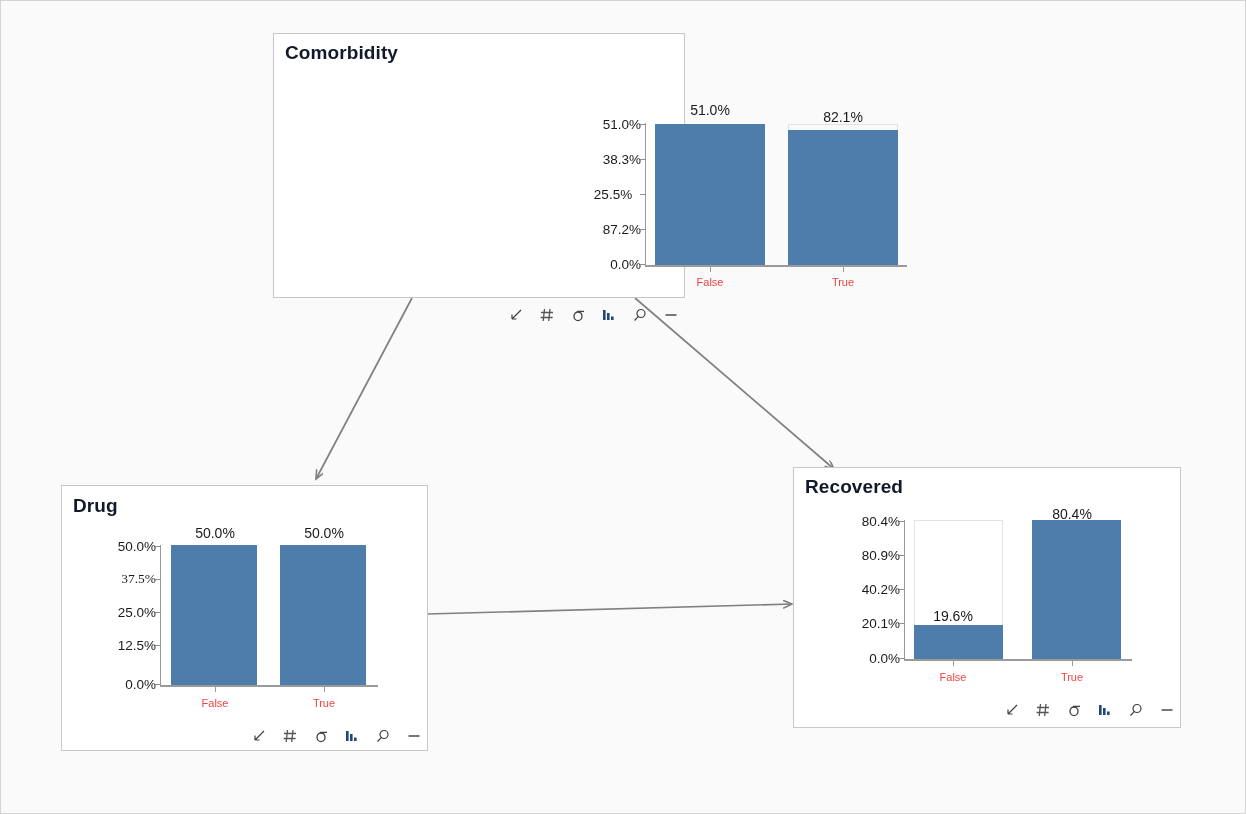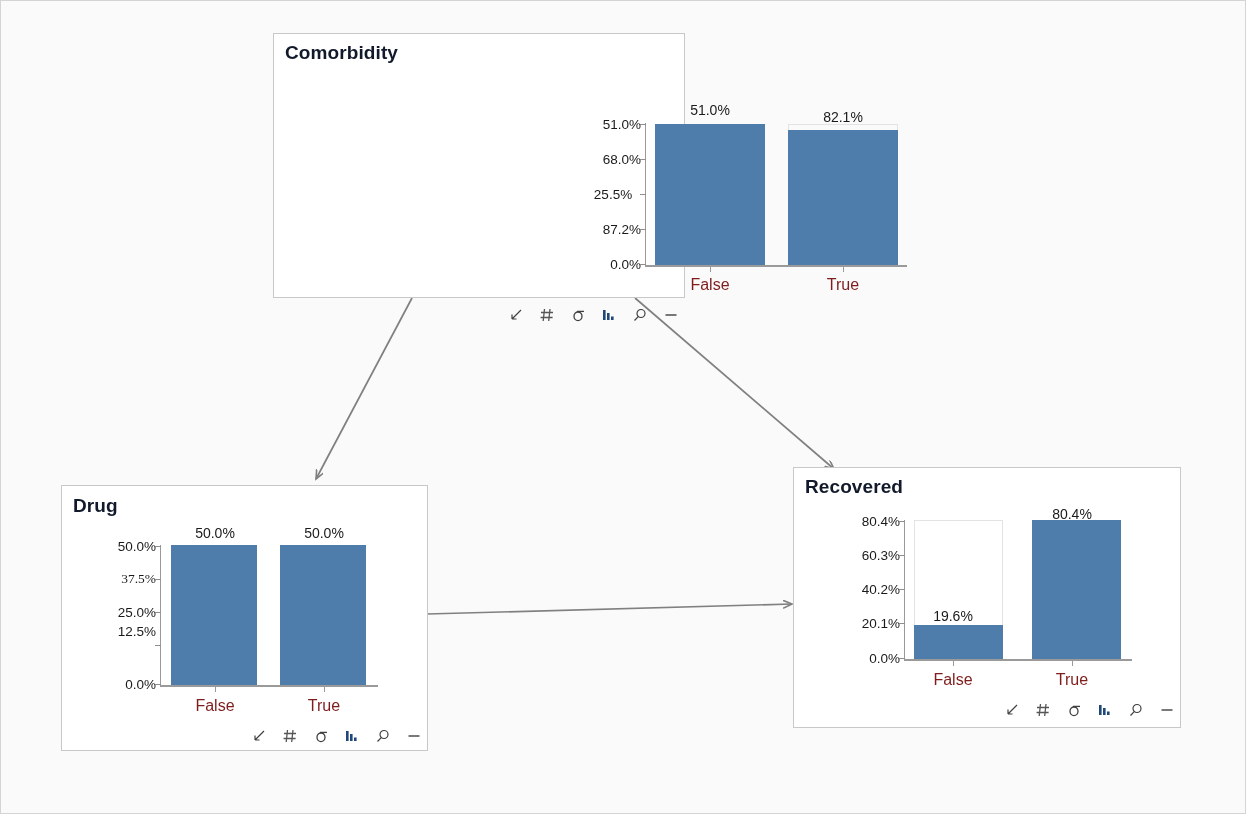--- a/index.html
+++ b/index.html
@@ -95,22 +95,22 @@
   .bar-label {
     position: absolute;
     transform: translateX(-50%);
     font-size: 14px;
     color: #1a1a1a;
     white-space: nowrap;
   }
   .xlabel {
     position: absolute;
     transform: translateX(-50%);
-    font-size: 16px;
-    color: #7f1d1d;
+    font-size: 11px;
+    color: #ef4444;
     white-space: nowrap;
   }
 
   
   .toolbar {
     position: absolute;
     display: flex;
     align-items: center;
     gap: 13px;
   }
@@ -140,21 +140,21 @@
     <line x1="426" y1="613" x2="791" y2="603" stroke="#808080" stroke-width="1.7" marker-end="url(#ah)"></line>
   </svg>
 
   <div class="node" style="left:272px; top:32px; width:412px; height:265px;padding-left:42px;">
 
     <div class="node-title" style="left:11px; top:8px;">Comorbidity</div>
 
     <div class="plot" style="left:0px; top:0px; width:412px; height:265px;">
 
       <div class="ytick" style="width:70px; left:297px; top:90px;">51.0%</div>
-      <div class="ytick" style="width:70px; left:297px; top:125px;">68.0%</div>
+      <div class="ytick" style="width:70px; left:297px; top:125px;">38.3%</div>
       <div class="ytick" style="width:70px; left:304px; top:160px;text-align:center;">25.5%</div>
       <div class="ytick" style="width:70px; left:297px; top:195px;">87.2%</div>
       <div class="ytick" style="width:70px; left:297px; top:230px;">0.0%</div>
 
       <div class="yaxis-line" style="left:371px; top:89px; height:142px;"></div>
       <div class="tickmark" style="left:366px; top:90px;"></div>
       <div class="tickmark" style="left:366px; top:125px;"></div>
       <div class="tickmark" style="left:366px; top:160px;"></div>
       <div class="tickmark" style="left:366px; top:195px;"></div>
       <div class="tickmark" style="left:366px; top:230px;"></div>
@@ -214,21 +214,21 @@
 
   <div class="node" style="left:60px; top:484px; width:367px; height:266px;">
 
     <div class="node-title" style="left:11px; top:9px;">Drug</div>
 
     <div class="plot" style="left:0px; top:0px; width:367px; height:266px;">
 
       <div class="ytick" style="width:70px; left:24px; top:60px;">50.0%</div>
       <div class="ytick" style="width:70px; left:24px; top:93px;font-family:Liberation Serif, serif;">37.5%</div>
       <div class="ytick" style="width:70px; left:24px; top:126px;">25.0%</div>
-      <div class="ytick" style="width:70px; left:24px; top:145px;">12.5%</div>
+      <div class="ytick" style="width:70px; left:24px; top:159px;">12.5%</div>
       <div class="ytick" style="width:70px; left:24px; top:198px;">0.0%</div>
 
       <div class="yaxis-line" style="left:98px; top:59px; height:140px;"></div>
       <div class="tickmark" style="left:93px; top:60px;"></div>
       <div class="tickmark" style="left:93px; top:93px;"></div>
       <div class="tickmark" style="left:93px; top:126px;"></div>
       <div class="tickmark" style="left:93px; top:159px;"></div>
       <div class="tickmark" style="left:93px; top:198px;"></div>
 
       <div class="bar" style="left:109px; top:59px; width:86px; height:140px;"></div>
@@ -283,21 +283,21 @@
     </div>
   </div>
 
   <div class="node" style="left:792px; top:466px; width:388px; height:261px;">
 
     <div class="node-title" style="left:11px; top:8px;">Recovered</div>
 
     <div class="plot" style="left:0px; top:0px; width:388px; height:261px;">
 
       <div class="ytick" style="width:70px; left:36px; top:53px;">80.4%</div>
-      <div class="ytick" style="width:70px; left:36px; top:87px;">60.3%</div>
+      <div class="ytick" style="width:70px; left:36px; top:87px;">80.9%</div>
       <div class="ytick" style="width:70px; left:36px; top:121px;">40.2%</div>
       <div class="ytick" style="width:70px; left:36px; top:155px;">20.1%</div>
       <div class="ytick" style="width:70px; left:36px; top:190px;">0.0%</div>
 
       <div class="yaxis-line" style="left:110px; top:52px; height:139px;"></div>
       <div class="tickmark" style="left:105px; top:53px;"></div>
       <div class="tickmark" style="left:105px; top:87px;"></div>
       <div class="tickmark" style="left:105px; top:121px;"></div>
       <div class="tickmark" style="left:105px; top:155px;"></div>
       <div class="tickmark" style="left:105px; top:190px;"></div>

